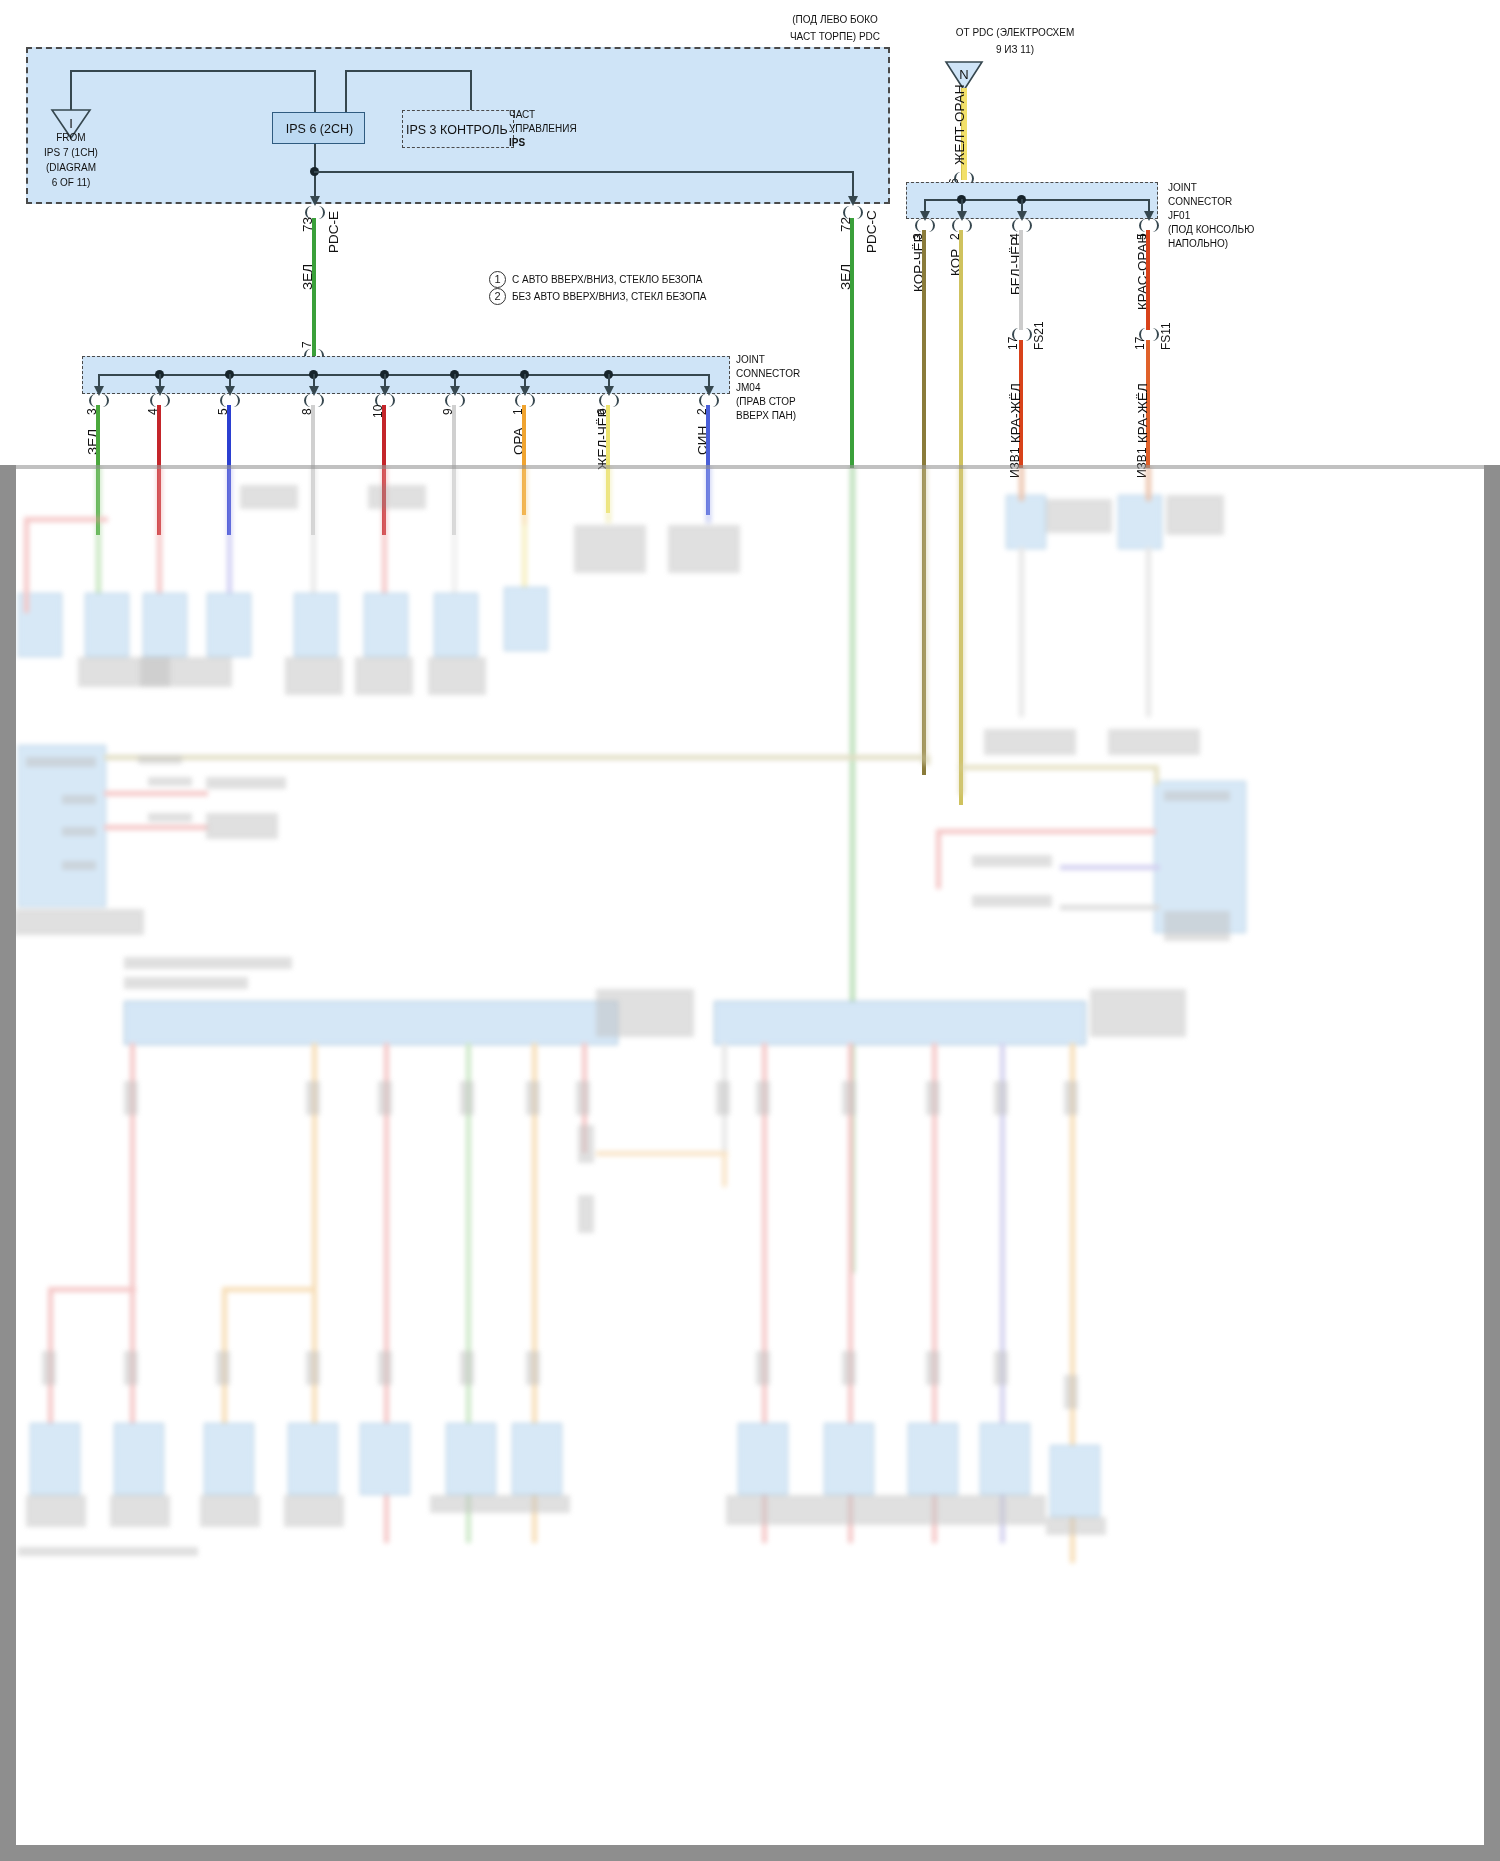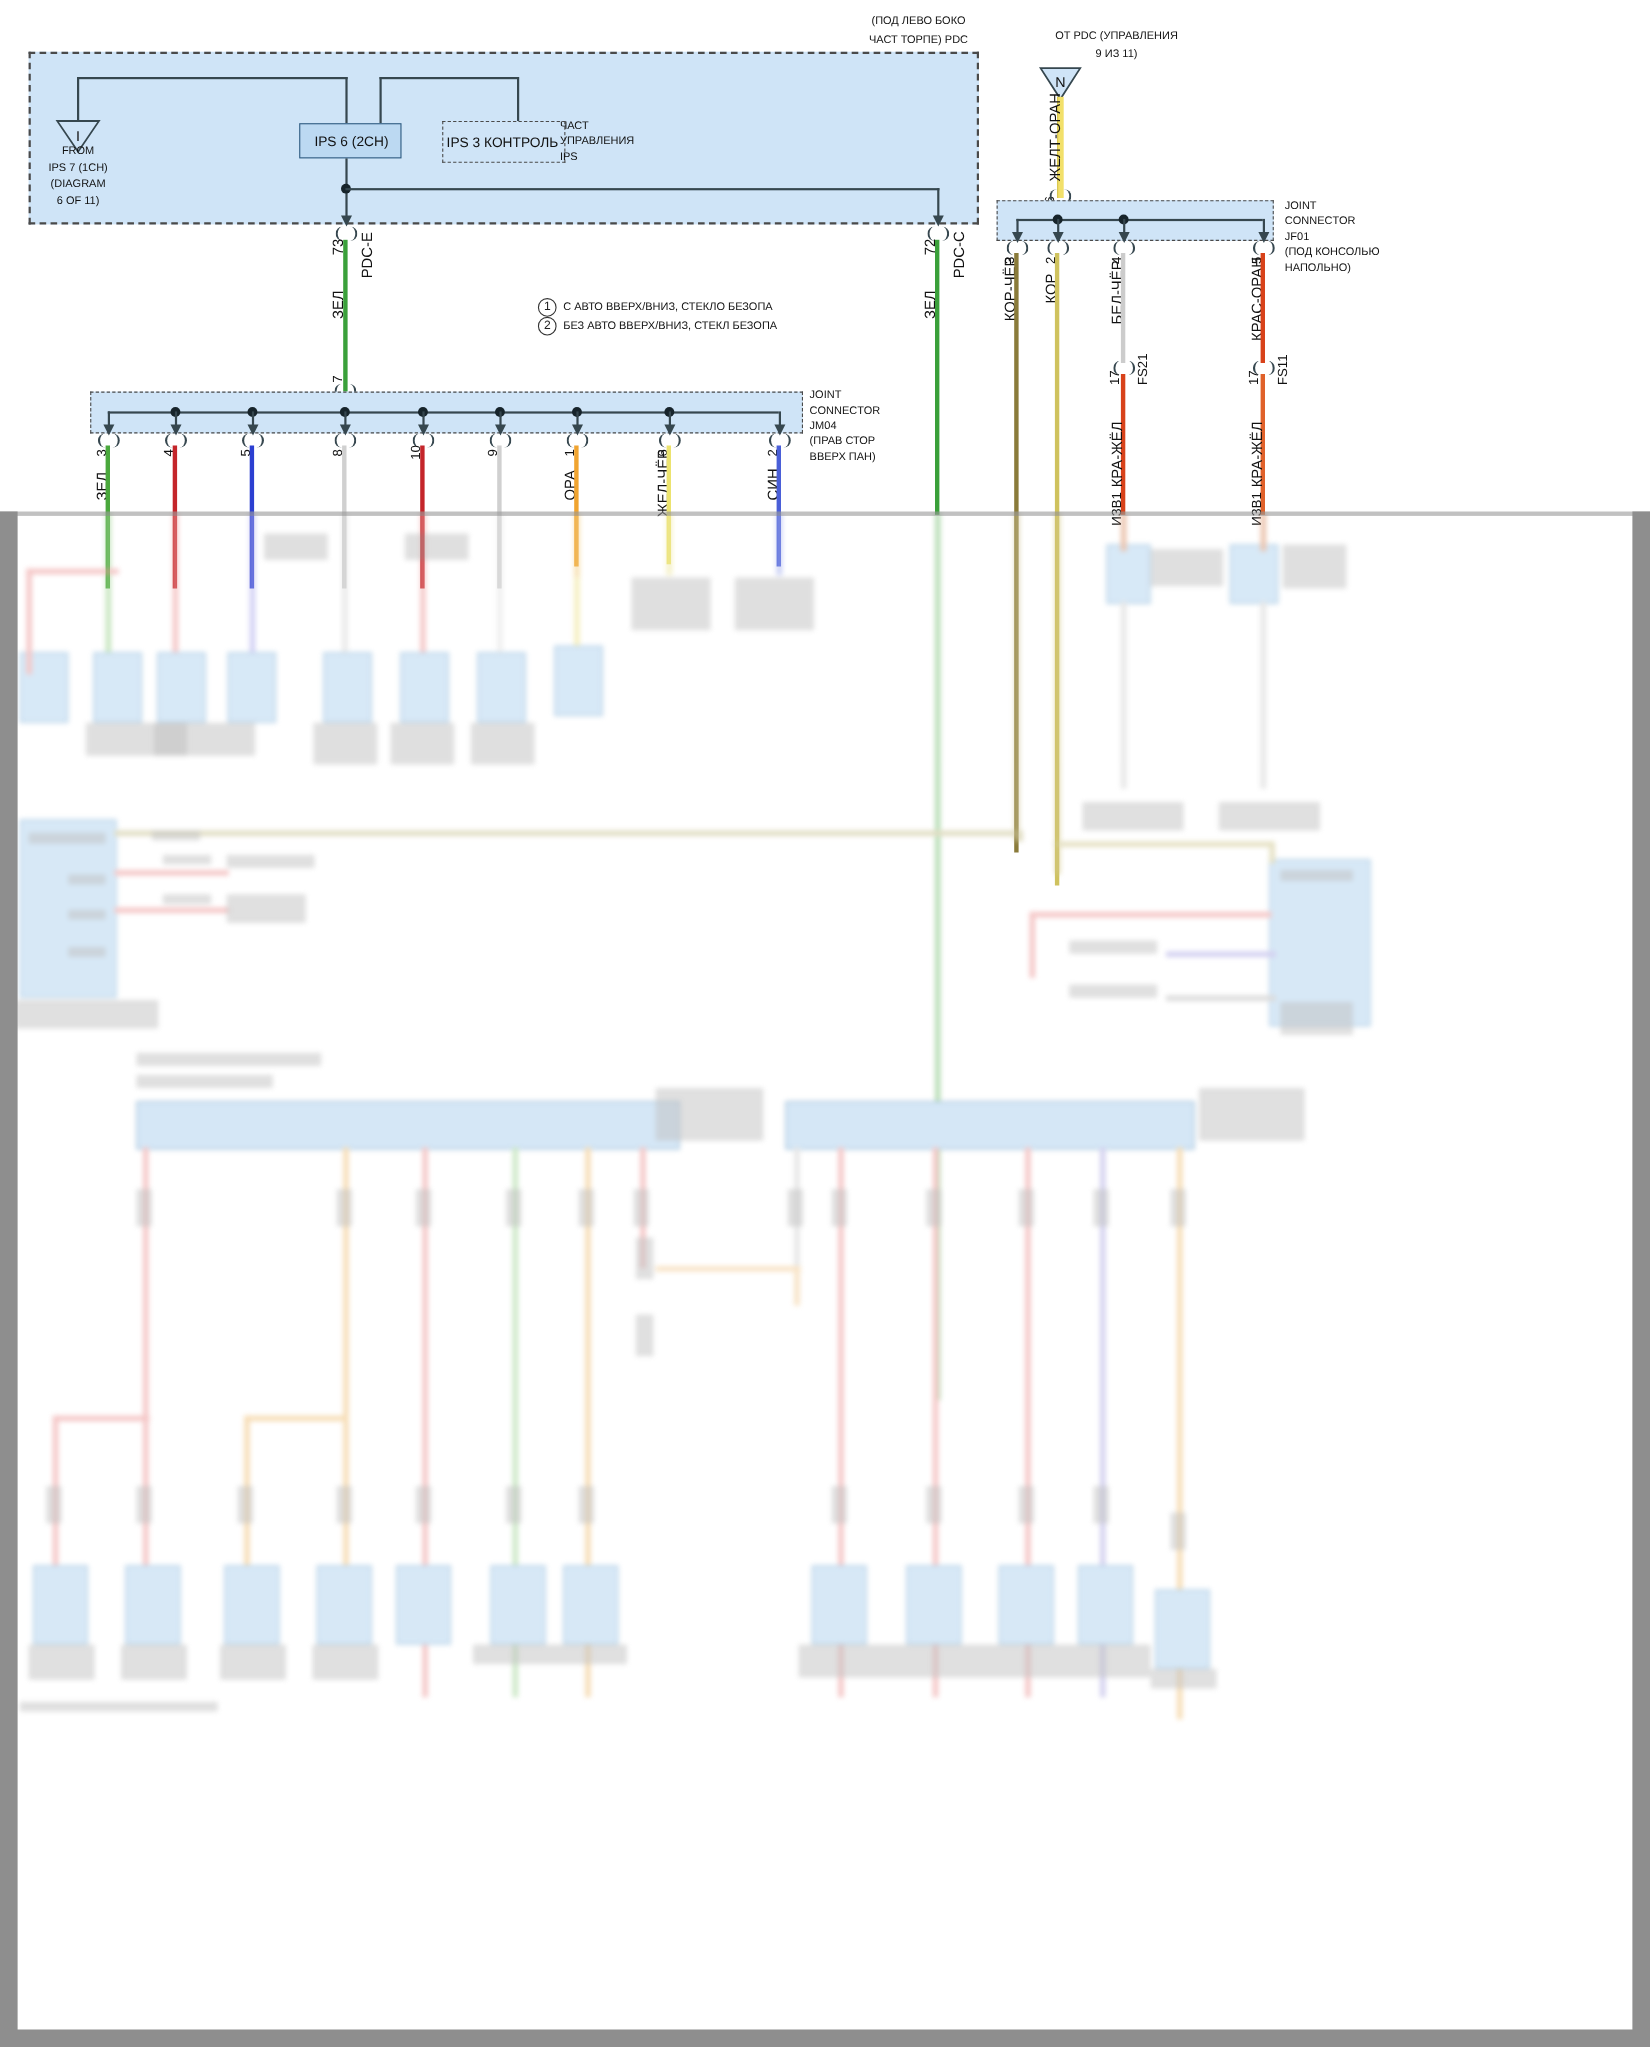--- a/index.html
+++ b/index.html
@@ -79,21 +79,21 @@
 </head>
 <body>
 
 <div id="page">
 
   <div class="sheet">
 
     <div class="lbl c" style="left:700px;top:12px;width:270px;">(ПОД ЛЕВО БОКО</div>
     <div class="lbl c" style="left:700px;top:29px;width:270px;">ЧАСТ ТОРПЕ) PDC</div>
 
-    <div class="lbl c" style="left:870px;top:25px;width:290px;">ОТ PDC (УПРАВЛЕНИЯ</div>
+    <div class="lbl c" style="left:870px;top:25px;width:290px;">ОТ PDC (ЭЛЕКТРОСХЕМ</div>
     <div class="lbl c" style="left:870px;top:42px;width:290px;">9 ИЗ 11)</div>
 
     <div class="dashbox" style="left:26px;top:47px;width:864px;height:157px;"></div>
 
     <div class="hline" style="left:70px;top:70px;width:246px;"></div>
     <div class="vline" style="left:70px;top:70px;height:42px;"></div>
     <div class="vline" style="left:314px;top:70px;height:42px;"></div>
 
     <div class="hline" style="left:345px;top:70px;width:126px;"></div>
     <div class="vline" style="left:345px;top:70px;height:42px;"></div>
@@ -101,21 +101,21 @@
 
     <div class="solidbox" style="left:272px;top:112px;width:93px;height:32px;">
       <div class="lbl c" style="left:0;top:8px;width:93px;font-size:12.5px;">IPS 6 (2CH)</div>
     </div>
 
     <div class="dashbox" style="left:402px;top:110px;width:112px;height:38px;border-width:1.6px;"></div>
     <div class="lbl" style="left:406px;top:122px;font-size:12.5px;">IPS 3 КОНТРОЛЬ</div>
 
     <div class="lbl" style="left:509px;top:107px;">ЧАСТ</div>
     <div class="lbl" style="left:509px;top:121px;">УПРАВЛЕНИЯ</div>
-    <div class="lbl" style="left:509px;top:135px;">IPS</div>
+    <div class="lbl" style="left:509px;top:135px;font-weight:bold;">IPS</div>
 
     <div class="tri-wrap" style="left:50px;top:108px;">
       <svg width="42" height="32" viewBox="0 0 42 32">
         <polygon points="2,2 40,2 21,30" fill="#cfe4f7" stroke="#36474f" stroke-width="1.6"></polygon>
         <text x="21" y="20" font-size="13" font-family="Liberation Sans, sans-serif" text-anchor="middle" fill="#111">I</text>
       </svg>
     </div>
     <div class="lbl c" style="left:20px;top:130px;width:102px;">FROM</div>
     <div class="lbl c" style="left:20px;top:145px;width:102px;">IPS 7 (1CH)</div>
     <div class="lbl c" style="left:20px;top:160px;width:102px;">(DIAGRAM</div>

